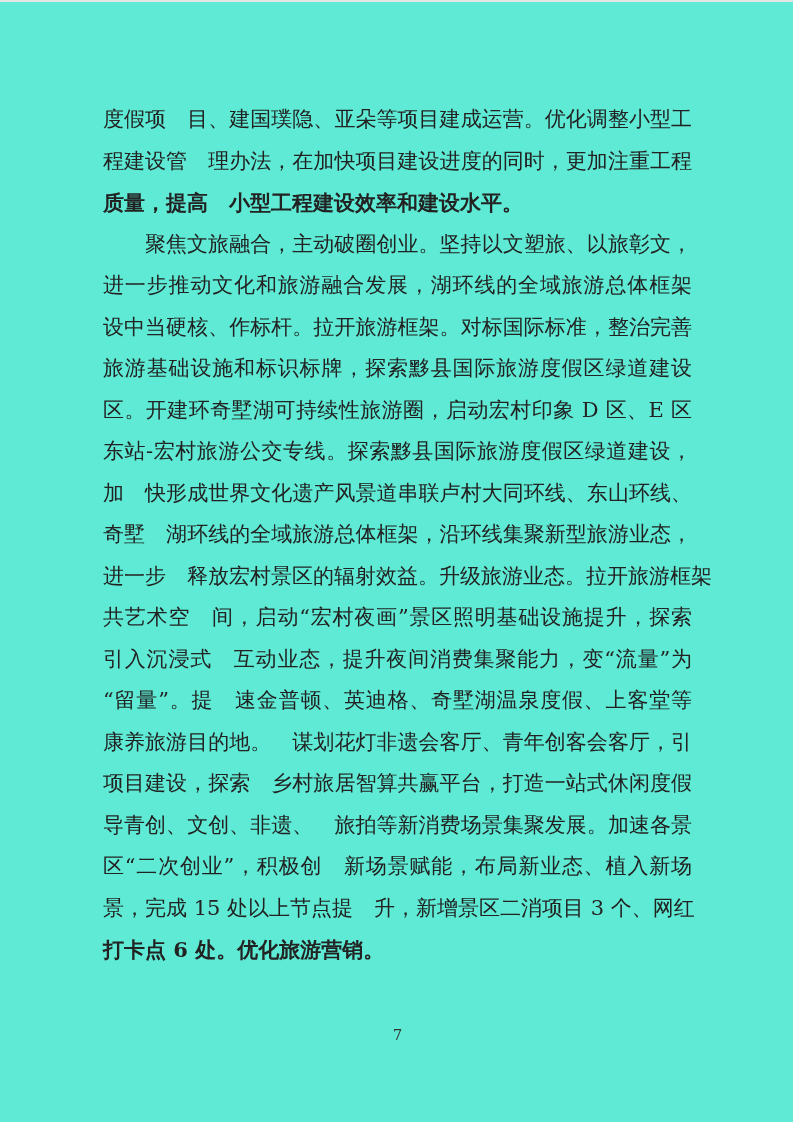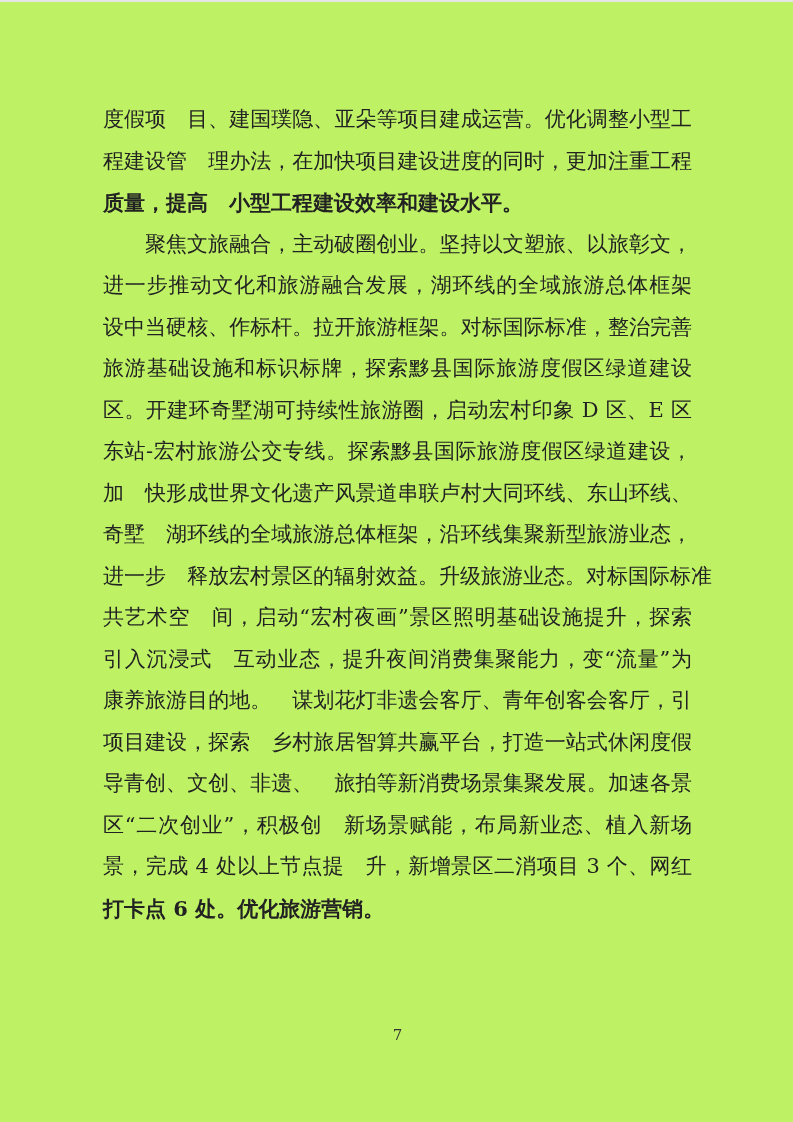--- a/index.html
+++ b/index.html
@@ -5,21 +5,21 @@
 <style>
   html, body {
     margin: 0;
     padding: 0;
     background: #ffffff;
   }
   .page {
     position: relative;
     width: 793px;
     height: 1122px;
-    background: #bef264;
+    background: #5eead4;
     overflow: hidden;
     font-family: "DejaVu Serif", "Liberation Serif", serif;
   }
   .page-top-edge {
     position: absolute;
     top: 0;
     left: 0;
     width: 100%;
     height: 2px;
     background: #e5e5e5;
@@ -72,25 +72,26 @@
     <div class="line">程建设管　理办法，在加快项目建设进度的同时，更加注重工程</div>
     <div class="line para-end">质量，提高　小型工程建设效率和建设水平。</div>
     <div class="line indent">聚焦文旅融合，主动破圈创业。坚持以文塑旅、以旅彰文，</div>
     <div class="line">进一步推动文化和旅游融合发展，湖环线的全域旅游总体框架</div>
     <div class="line">设中当硬核、作标杆。拉开旅游框架。对标国际标准，整治完善</div>
     <div class="line">旅游基础设施和标识标牌，探索黟县国际旅游度假区绿道建设</div>
     <div class="line">区。开建环奇墅湖可持续性旅游圈，启动宏村印象 D 区、E 区</div>
     <div class="line">东站-宏村旅游公交专线。探索黟县国际旅游度假区绿道建设，</div>
     <div class="line">加　快形成世界文化遗产风景道串联卢村大同环线、东山环线、</div>
     <div class="line">奇墅　湖环线的全域旅游总体框架，沿环线集聚新型旅游业态，</div>
-    <div class="line">进一步　释放宏村景区的辐射效益。升级旅游业态。对标国际标准</div>
+    <div class="line">进一步　释放宏村景区的辐射效益。升级旅游业态。拉开旅游框架</div>
     <div class="line">共艺术空　间，启动“宏村夜画”景区照明基础设施提升，探索</div>
     <div class="line">引入沉浸式　互动业态，提升夜间消费集聚能力，变“流量”为</div>
+    <div class="line">“留量”。提　速金普顿、英迪格、奇墅湖温泉度假、上客堂等</div>
     <div class="line">康养旅游目的地。　谋划花灯非遗会客厅、青年创客会客厅，引</div>
     <div class="line">项目建设，探索　乡村旅居智算共赢平台，打造一站式休闲度假</div>
     <div class="line">导青创、文创、非遗、　旅拍等新消费场景集聚发展。加速各景</div>
     <div class="line">区“二次创业”，积极创　新场景赋能，布局新业态、植入新场</div>
-    <div class="line">景，完成 4 处以上节点提　升，新增景区二消项目 3 个、网红</div>
+    <div class="line">景，完成 15 处以上节点提　升，新增景区二消项目 3 个、网红</div>
     <div class="line para-end">打卡点 6 处。优化旅游营销。</div>
   </div>
 
   <div class="page-number">7</div>
 </div>
 
 </body></html>

